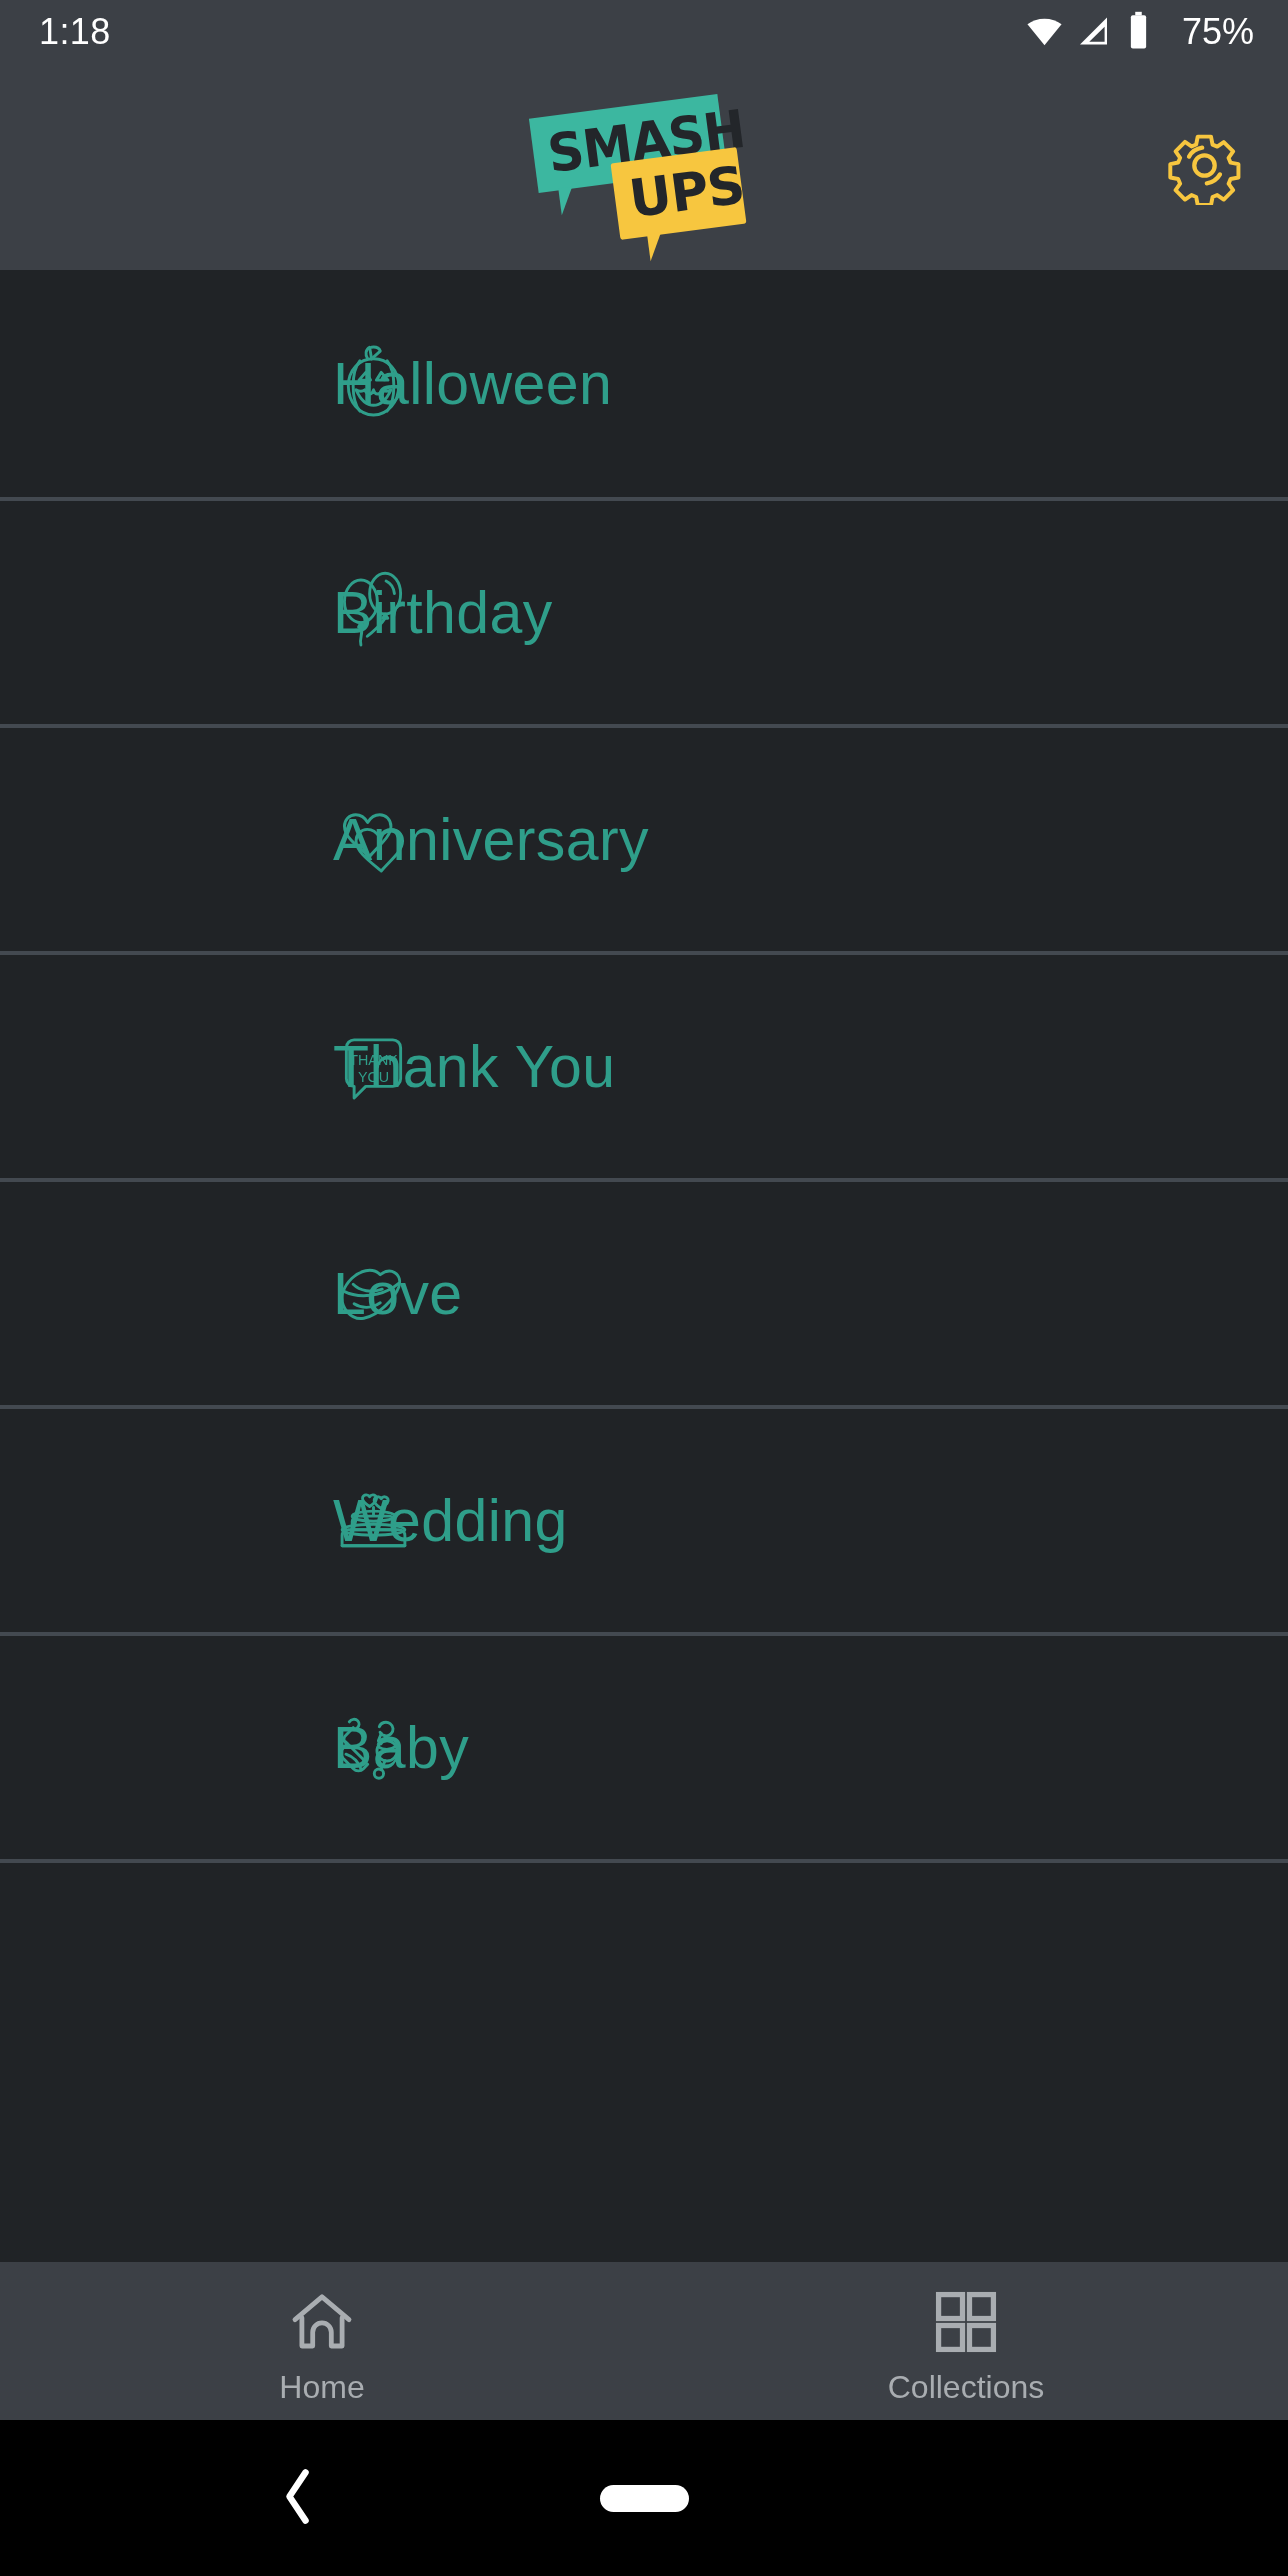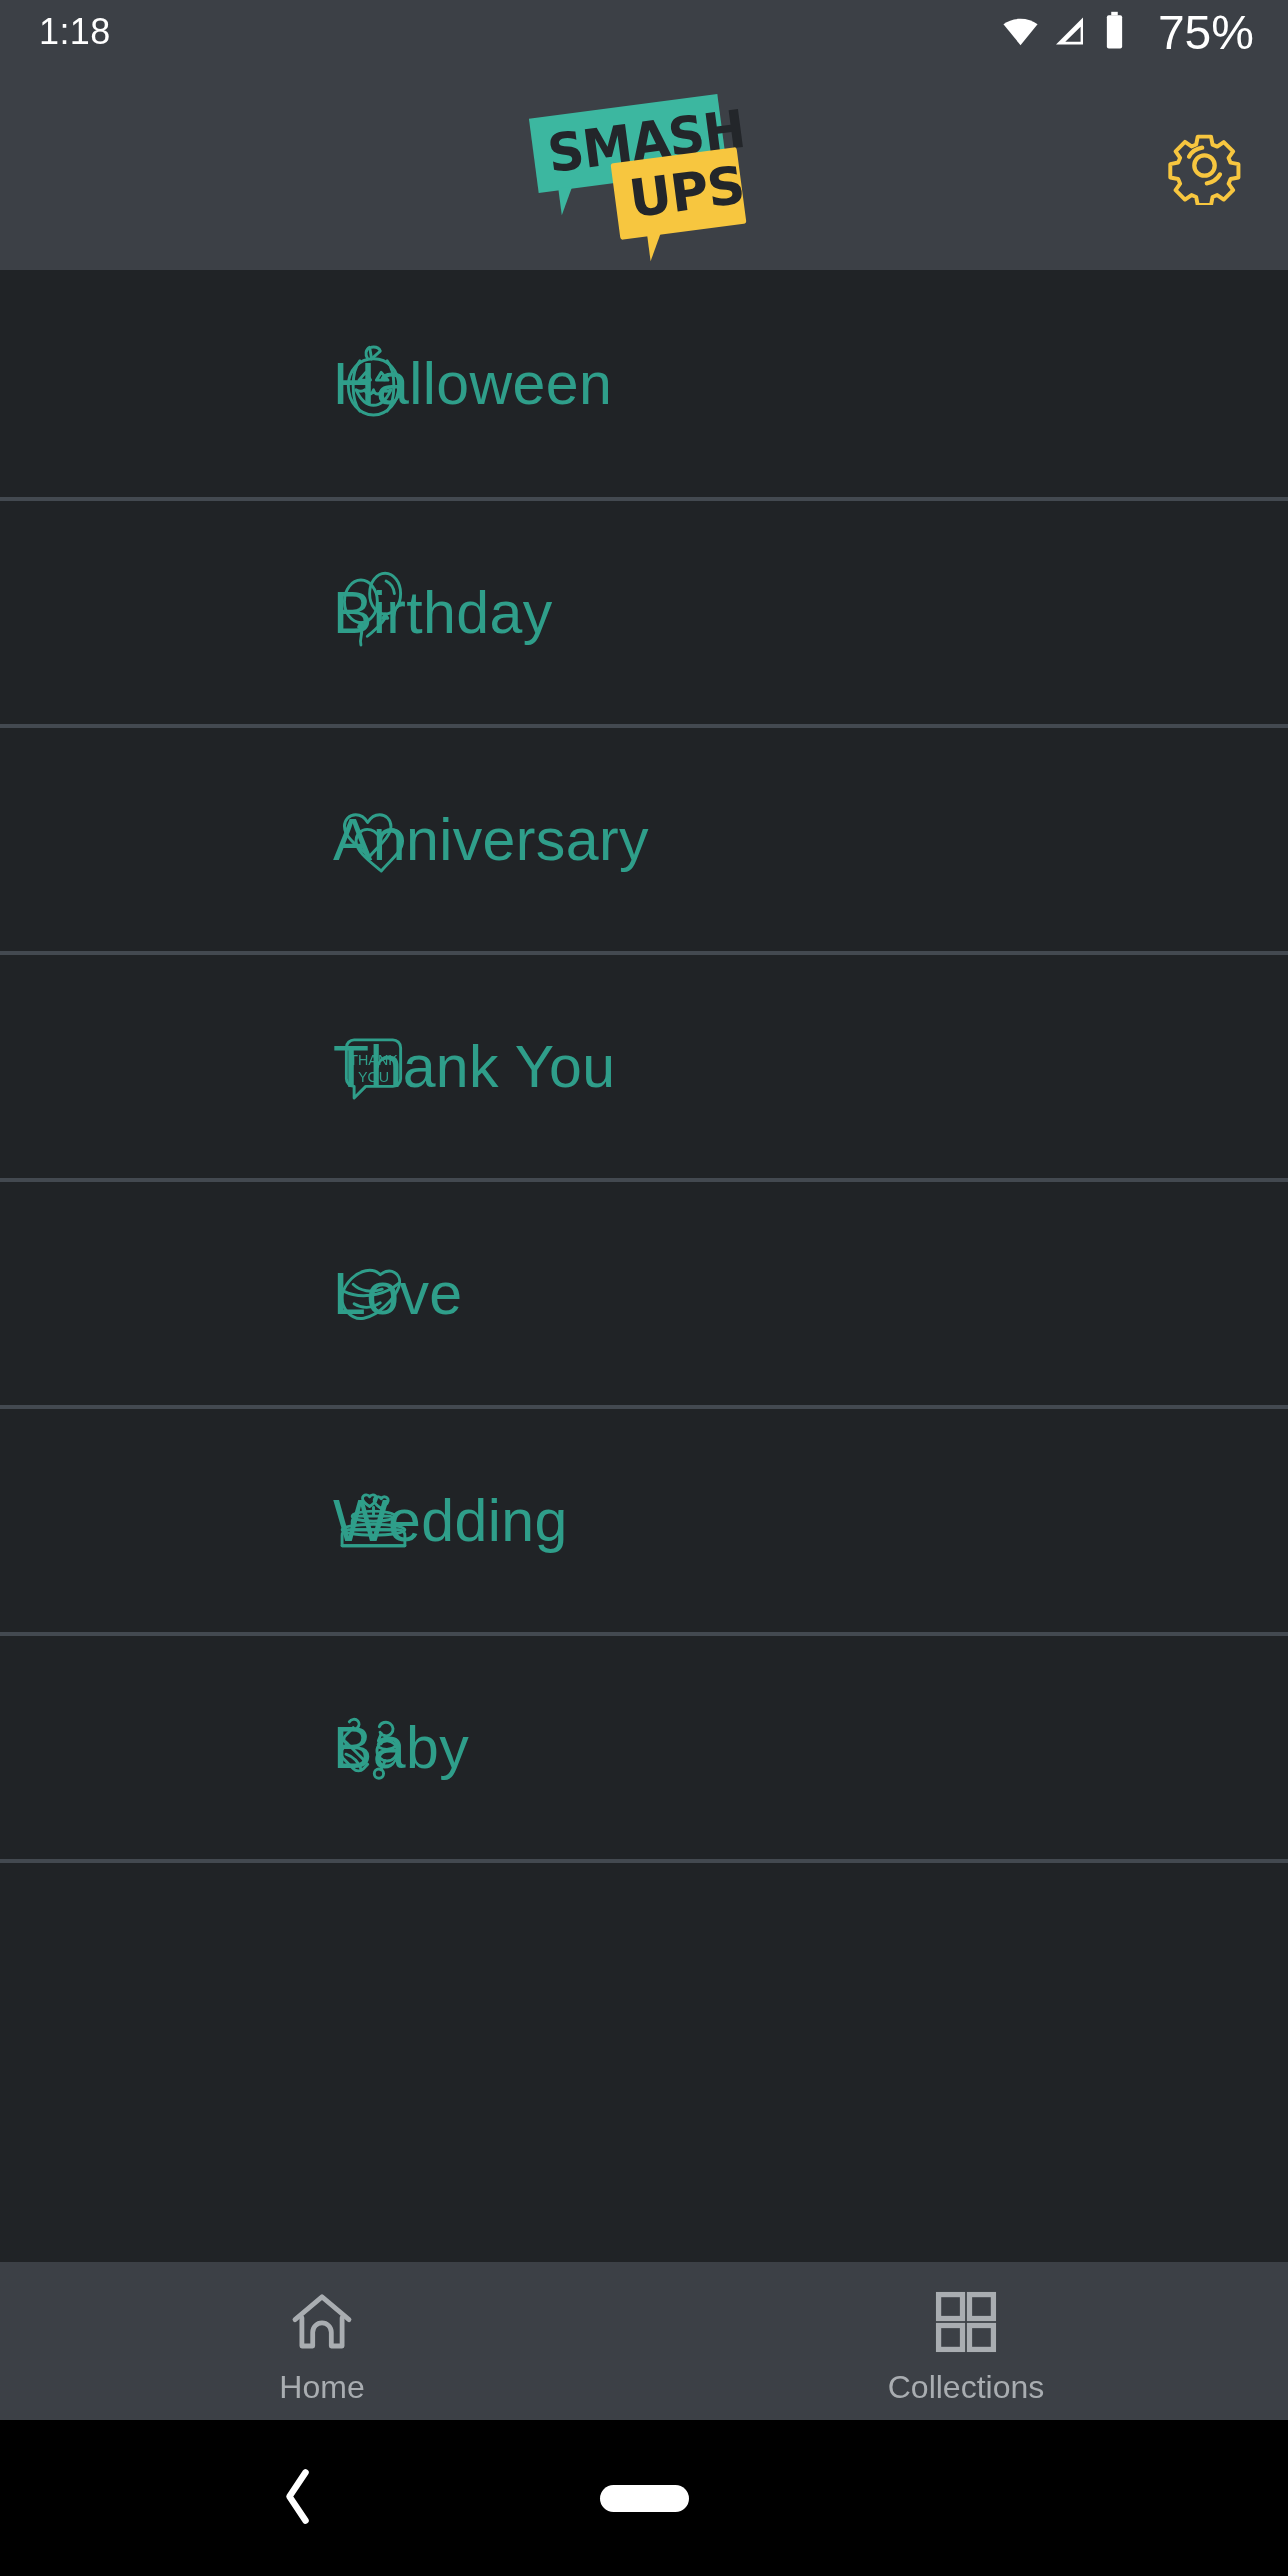--- a/index.html
+++ b/index.html
@@ -13,21 +13,21 @@
 
   
   .status-bar{
     position:absolute; top:0; left:0; width:1288px; height:64px;
     background:#3c4046; color:#fff;
     display:flex; align-items:center; justify-content:space-between;
     padding:0 34px 0 39px;
   }
   .status-time{ font-size:36px; letter-spacing:0.4px; }
   .status-right{ display:flex; align-items:center; gap:12.5px; }
-  .status-pct{ font-size:48px; margin-left:17px; }
+  .status-pct{ font-size:36px; margin-left:17px; }
 
   
   .app-header{
     position:absolute; top:64px; left:0; width:1288px; height:206px;
     background:#3c4046;
     display:flex; align-items:center; justify-content:center;
   }
   .logo{ position:relative; width:222px; height:143px; }
   .logo-bubble{ position:absolute; }
   .bubble-smash{

